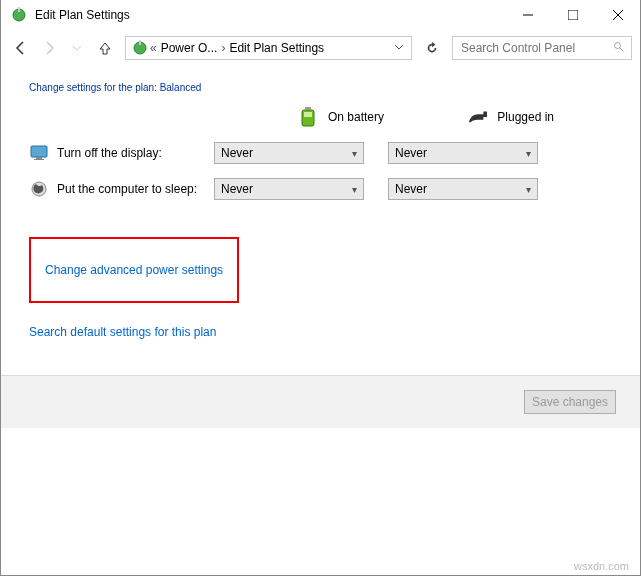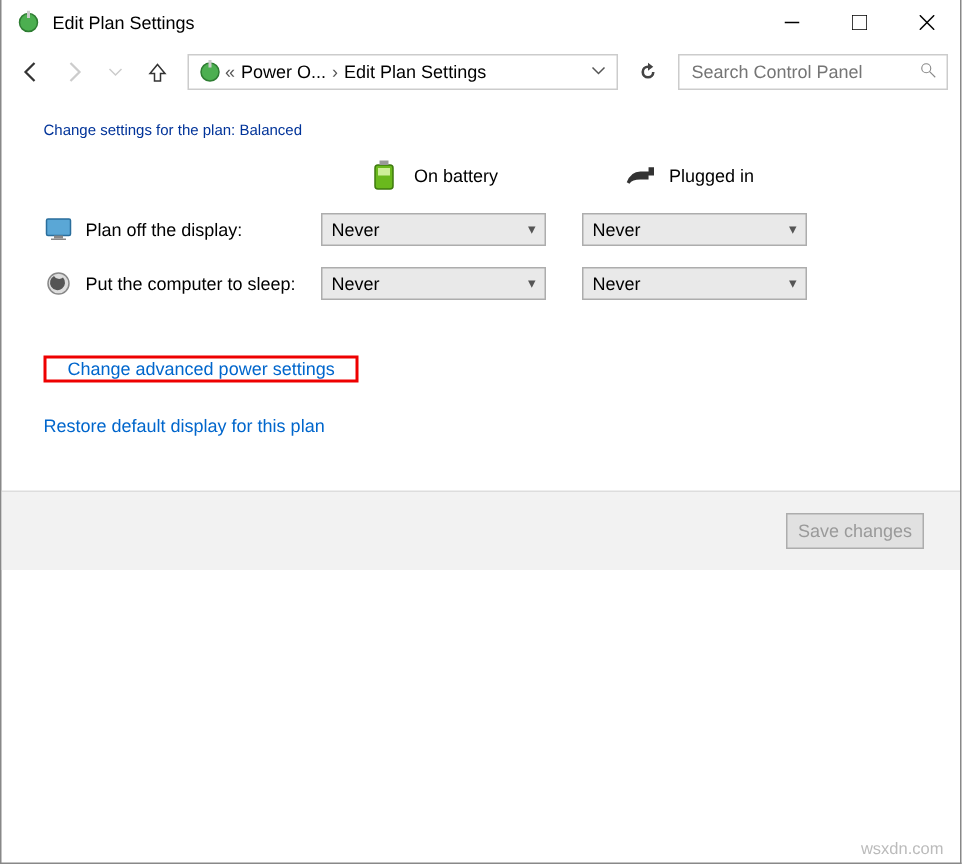--- a/index.html
+++ b/index.html
@@ -18,25 +18,25 @@
     .bc-drop { width: 16px; text-align: center; color: #333; }
     .refresh-btn { width: 24px; height: 24px; display: flex; align-items: center; justify-content: center; color: #444; margin-right: 4px; }
     .searchbox { display: flex; align-items: center; border: 1px solid #ccc; height: 24px; width: 180px; padding: 0 6px; color: #888; justify-content: space-between; }
     .searchbox input { border: none; outline: none; width: 150px; color: #888; }
     .content { padding: 16px 28px; }
     .heading { color: #003399; font-size: 10px; margin-bottom: 6px; }
     .subtext { color: #000; margin-bottom: 18px; }
     .row { display: flex; align-items: center; min-height: 36px; }
     .label-col { width: 185px; display: flex; align-items: center; gap: 8px; }
     .icon-slot { width: 20px; height: 20px; display: inline-flex; align-items: center; justify-content: center; }
-    .col-header { text-align: left; padding-left: 32px; width: 170px; display: flex; align-items: center; gap: 10px; }
+    .col-header { text-align: left; padding-left: 32px; width: 170px; display: flex; align-items: center; gap: 10px; justify-content: flex-end; }
     .select { border: 1px solid #adadad; background: #e9e9e9; height: 22px; width: 150px; display: flex; align-items: center; justify-content: space-between; padding: 0 6px; margin-right: 24px; }
     .select-arrow { color: #555; font-size: 10px; }
     .link { color: #0066cc; cursor: pointer; margin-top: 14px; display: inline-block; }
-    .red-box { border: 2px solid #e00; display: inline-block; padding: 0 14px; margin-top: 30px; margin-bottom: 8px; }
+    .red-box { border: 2px solid #e00; display: inline-block; padding: 24px 14px; margin-top: 30px; margin-bottom: 8px; }
     .footer-sep { border-top: 1px solid #ddd; margin-top: 20px; }
     .footer { display: flex; justify-content: flex-end; gap: 9px; padding: 14px 24px; background: #f2f2f2; }
     .btn { border: 1px solid #adadad; background: #e1e1e1; height: 24px; min-width: 92px; display: flex; align-items: center; justify-content: center; }
     .btn.disabled { color: #9a9a9a; }
     .watermark { position: absolute; right: 12px; bottom: 4px; color: #bbb; font-size: 11px; }
   </style>
 </head>
 <body>
 
 <div class="titlebar">
@@ -147,21 +147,21 @@
 
   <div class="row">
     <div class="label-col">
       <span class="icon-slot">
         <svg width="18" height="16" viewBox="0 0 18 16">
             <rect x="1" y="1" width="16" height="11" rx="1" fill="#5aa7d6" stroke="#2a6e9c"></rect>
             <rect x="6" y="12" width="6" height="2" fill="#888"></rect>
             <rect x="4" y="14" width="10" height="1" fill="#888"></rect>
           </svg>
       </span>
-      <span>Plan off the display:</span>
+      <span>Turn off the display:</span>
     </div>
     <div class="select">
       <span>Never</span>
       <span class="select-arrow">▾</span>
     </div>
     <div class="select">
       <span>Never</span>
       <span class="select-arrow">▾</span>
     </div>
   </div>
@@ -183,21 +183,21 @@
     <div class="select">
       <span>Never</span>
       <span class="select-arrow">▾</span>
     </div>
   </div>
 
   <div class="red-box">
     <span class="link" style="margin-top:0">Change advanced power settings</span>
   </div>
   <div>
-    <span class="link">Restore default display for this plan</span>
+    <span class="link">Search default settings for this plan</span>
   </div>
 </div>
 
 <div class="footer-sep"></div>
 <div class="footer">
   <div class="btn disabled">Save changes</div>
 </div>
 
 <div class="watermark">wsxdn.com</div>
 

